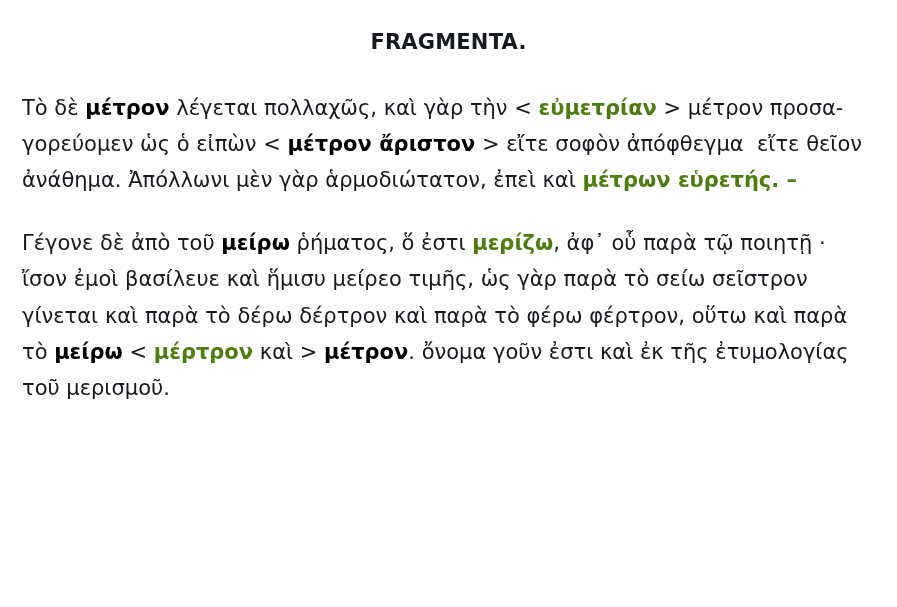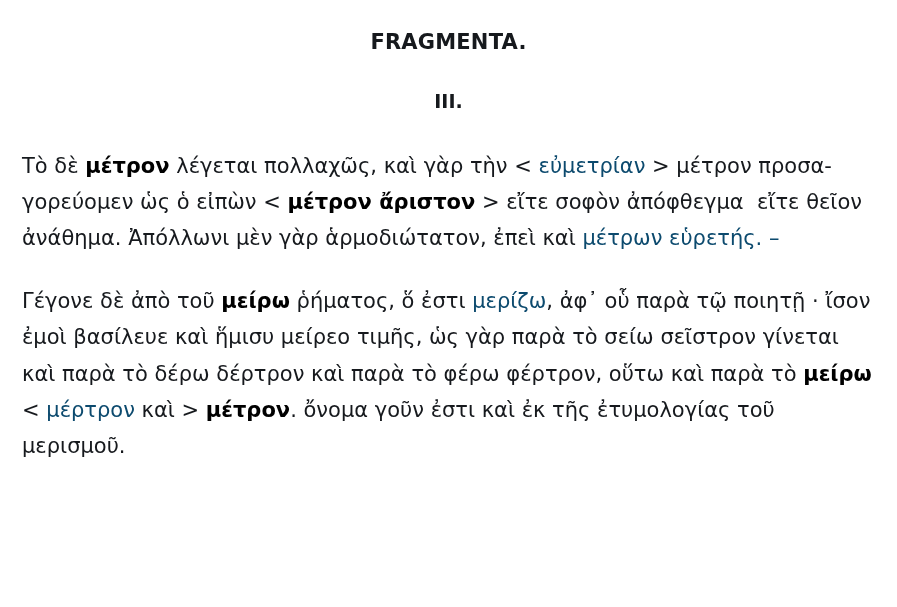--- a/index.html
+++ b/index.html
@@ -50,31 +50,30 @@
     margin-top: 36px;
   }
   .para-2 {
     margin-top: 27px;
   }
   .kw {
     color: #000000;
     font-weight: bold;
   }
   .bold {
-    font-weight: normal;
-    color: #0c4a6e;
+    font-weight: bold;
+    color: #4d7c0f;
   }
   .seg {
     white-space: pre-wrap;
   }
 </style>
 </head>
 <body>
 
 <div class="page">
 
   <div class="heading heading-1">FRAGMENTA.</div>
-  <div class="heading heading-2">III.</div>
 
   <p class="para para-1"><span class="seg">Τὸ δὲ </span><span class="seg kw">μέτρον</span><span class="seg"> λέγεται πολλαχῶς, καὶ γὰρ τὴν &lt; </span><span class="seg bold">εὐμετρίαν</span><span class="seg"> &gt; μέτρον προσα-γορεύομεν ὡς ὁ εἰπὼν &lt; </span><span class="seg kw">μέτρον ἄριστον</span><span class="seg"> &gt; εἴτε σοφὸν ἀπόφθεγμα  εἴτε θεῖον ἀνάθημα. Ἀπόλλωνι μὲν γὰρ ἁρμοδιώτατον, ἐπεὶ καὶ </span><span class="seg bold">μέτρων εὑρετής. –</span></p>
   <p class="para para-2"><span class="seg">Γέγονε δὲ ἀπὸ τοῦ </span><span class="seg kw">μείρω</span><span class="seg"> ῥήματος, ὅ ἐστι </span><span class="seg bold">μερίζω</span><span class="seg">, ἀφ᾽ οὗ παρὰ τῷ ποιητῇ · ἴσον ἐμοὶ βασίλευε καὶ ἥμισυ μείρεο τιμῆς, ὡς γὰρ παρὰ τὸ σείω σεῖστρον γίνεται καὶ παρὰ τὸ δέρω δέρτρον καὶ παρὰ τὸ φέρω φέρτρον, οὕτω καὶ παρὰ τὸ </span><span class="seg kw">μείρω</span><span class="seg"> &lt; </span><span class="seg bold">μέρτρον</span><span class="seg"> καὶ &gt; </span><span class="seg kw">μέτρον</span><span class="seg">. ὄνομα γοῦν ἐστι καὶ ἐκ τῆς ἐτυμολογίας τοῦ μερισμοῦ.</span></p>
 
 </div>
 
 </body></html>

